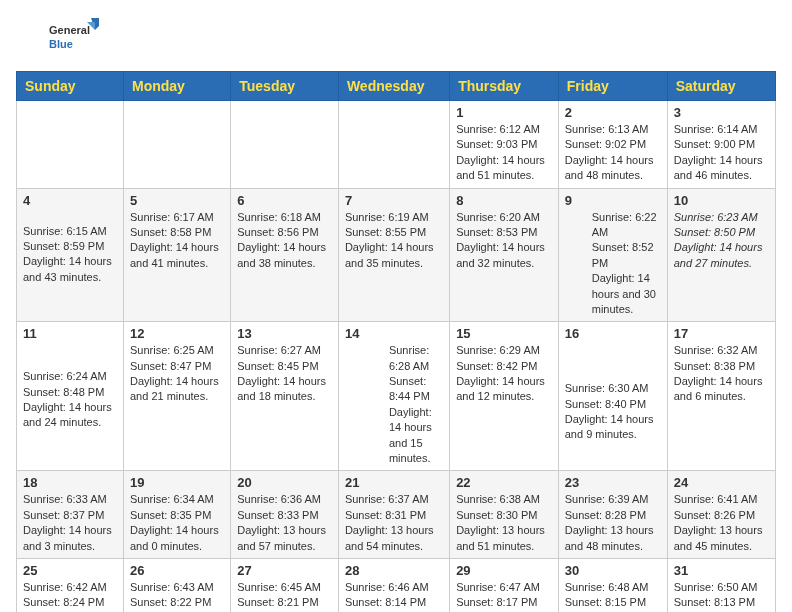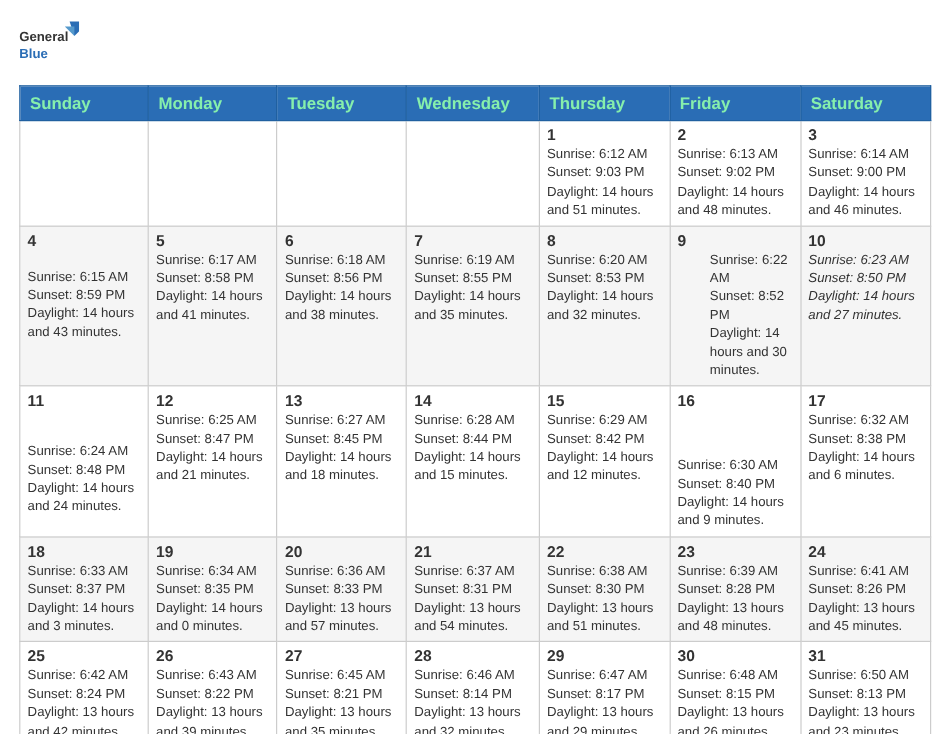--- a/index.html
+++ b/index.html
@@ -13,41 +13,42 @@
     .header {
       display: flex;
       align-items: flex-start;
       justify-content: space-between;
       margin-bottom: 10px;
     }
     .logo {
       display: flex;
       align-items: center;
       gap: 4px;
+      margin-left: 33px;
     }
     .title-block {
       text-align: right;
     }
     .month-year {
       font-size: 36px;
       color: #333;
       font-weight: normal;
     }
     .location {
       font-size: 16px;
       color: #555;
     }
     .calendar {
       width: 100%;
       border-collapse: collapse;
       border: 1px solid #ccc;
     }
     .calendar th {
       background: #2a6db5;
-      color: #86efac;
+      color: #fde047;
       text-align: left;
       padding: 6px 8px;
       font-size: 14px;
       font-weight: bold;
       border: 1px solid #2060a0;
       margin-left: 16px;
     }
     .calendar td {
       border: 1px solid #ccc;
       vertical-align: top;
@@ -189,21 +190,21 @@
 Daylight: 14 hours and 21 minutes.</div>
         </td>
         <td>
           <span class="day-number">13</span>
           <div class="day-info" style="white-space: pre-line;">Sunrise: 6:27 AM
 Sunset: 8:45 PM
 Daylight: 14 hours and 18 minutes.</div>
         </td>
         <td>
           <span class="day-number">14</span>
-          <div class="day-info" style="white-space: pre-line;">Sunrise: 6:28 AM
+          <div class="day-info" style="white-space: pre-line; margin-left: 44px;">Sunrise: 6:28 AM
 Sunset: 8:44 PM
 Daylight: 14 hours and 15 minutes.</div>
         </td>
         <td>
           <span class="day-number">15</span>
           <div class="day-info" style="white-space: pre-line;">Sunrise: 6:29 AM
 Sunset: 8:42 PM
 Daylight: 14 hours and 12 minutes.</div>
         </td>
         <td>

